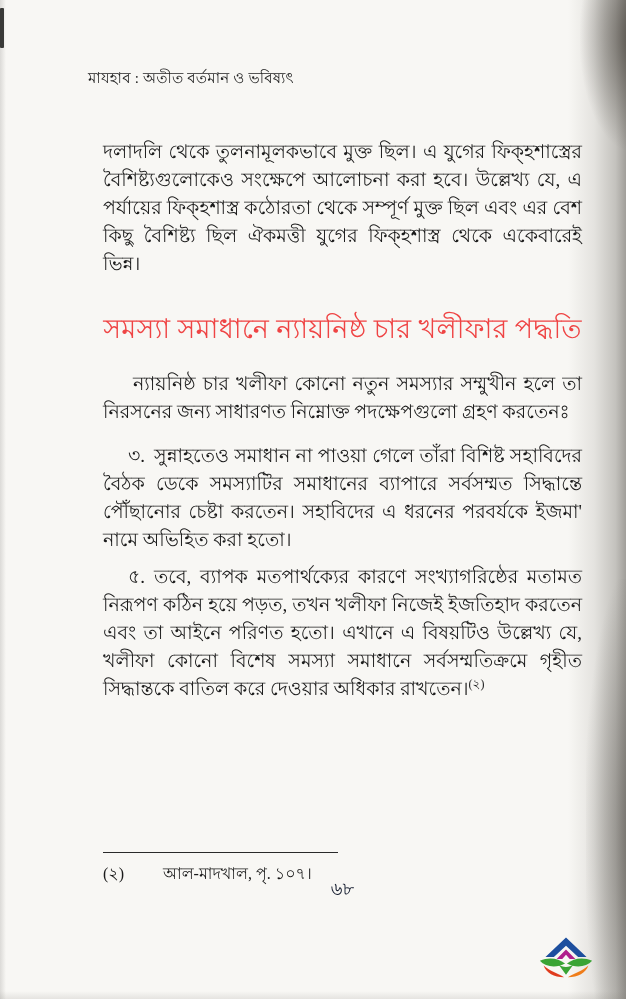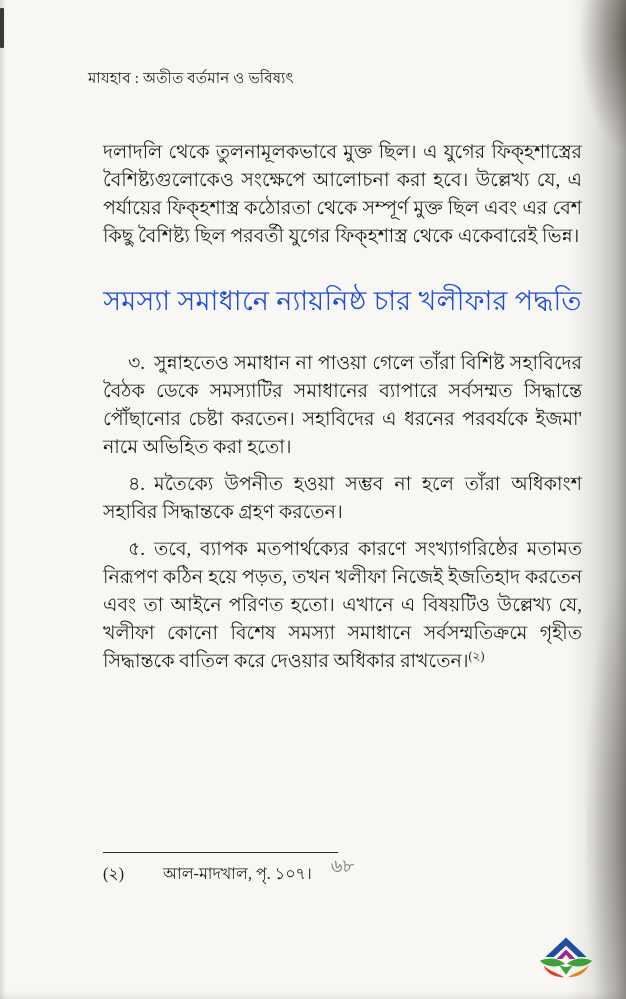--- a/index.html
+++ b/index.html
@@ -48,46 +48,46 @@
     font-size: 15px; letter-spacing: 0.2px; color: #222;
   }
 
   .content {
     position: absolute; left: 103px; top: 138px; width: 479px;
     font-size: 19px; line-height: 28px; text-align: justify;
   }
   .para1 { text-indent: 0; }
 
   .section-heading {
-    margin-top: 34px; margin-bottom: 31px;
+    margin-top: 34px; margin-bottom: 24px;
     font-size: 27px; line-height: 34px;
     text-align: center; letter-spacing: 0.3px;
-    font-weight: normal; color: #1d4ed8;
+    font-weight: normal; color: #ef4444;
     text-indent: 0;
   }
   .intro { text-indent: 30px; margin-bottom: 16px; }
 
   .item { text-indent: 25px; margin-bottom: 9px; }
   .item .num { margin-right: 9px; }
   .item sup { font-size: 12px; line-height: 0; vertical-align: super; }
 
   .footnote-block {
     position: absolute; left: 103px; top: 852px; width: 479px;
     font-size: 16px; line-height: 22px;
   }
   .footnote-rule {
     width: 235px; height: 0; border-top: 1.5px solid #2a2a2a;
     margin-bottom: 10px;
   }
   .footnote-line { display: flex; }
   .footnote-marker { width: 60px; flex: 0 0 auto; }
 
   .page-number {
-    position: absolute; left: 103px; top: 852px; width: 479px;
-    text-align: center; font-size: 18px; color: #737373;
+    position: absolute; left: 103px; top: 875px; width: 479px;
+    text-align: center; font-size: 18px; color: #0f172a;
   }
 
   .logo {
     position: absolute; left: 538px; top: 936px; width: 56px; height: 44px;
   }
   .logo svg { width: 100%; height: 100%; display: block; }
 </style>
 </head>
 <body>
 
@@ -97,30 +97,30 @@
   <div class="edge-left-strip"></div>
   <div class="edge-right-band"></div>
   <div class="edge-right-top"></div>
   <div class="edge-right-bottom"></div>
   <div class="edge-bottom-soft"></div>
 
   <div class="running-head">মাযহাব : অতীত বর্তমান ও ভবিষ্যৎ</div>
 
   <div class="content">
 
-    <p class="para1">দলাদলি থেকে তুলনামূলকভাবে মুক্ত ছিল। এ যুগের ফিক্‌হশাস্ত্রের বৈশিষ্ট্যগুলোকেও সংক্ষেপে আলোচনা করা হবে। উল্লেখ্য যে, এ পর্যায়ের ফিক্‌হশাস্ত্র কঠোরতা থেকে সম্পূর্ণ মুক্ত ছিল এবং এর বেশ কিছু বৈশিষ্ট্য ছিল পরবর্তী যুগের ফিক্‌হশাস্ত্র থেকে একেবারেই ভিন্ন।</p>
+    <p class="para1">দলাদলি থেকে তুলনামূলকভাবে মুক্ত ছিল। এ যুগের ফিক্‌হশাস্ত্রের বৈশিষ্ট্যগুলোকেও সংক্ষেপে আলোচনা করা হবে। উল্লেখ্য যে, এ পর্যায়ের ফিক্‌হশাস্ত্র কঠোরতা থেকে সম্পূর্ণ মুক্ত ছিল এবং এর বেশ কিছু বৈশিষ্ট্য ছিল ঐকমত্তী যুগের ফিক্‌হশাস্ত্র থেকে একেবারেই ভিন্ন।</p>
 
     <h2 class="section-heading">সমস্যা সমাধানে ন্যায়নিষ্ঠ চার খলীফার পদ্ধতি</h2>
 
+    <p class="intro">ন্যায়নিষ্ঠ চার খলীফা কোনো নতুন সমস্যার সম্মুখীন হলে তা নিরসনের জন্য সাধারণত নিম্নোক্ত পদক্ষেপগুলো গ্রহণ করতেনঃ</p>
 
 
 
     <p class="item"><span class="num">৩.</span><span>সুন্নাহতেও সমাধান না পাওয়া গেলে তাঁরা বিশিষ্ট সহাবিদের বৈঠক ডেকে সমস্যাটির সমাধানের ব্যাপারে সর্বসম্মত সিদ্ধান্তে পৌঁছানোর চেষ্টা করতেন। সহাবিদের এ ধরনের পরবর্যকে ইজমা' নামে অভিহিত করা হতো।</span></p>
 
-    <p class="item"><span class="num">৪.</span><span>মতৈক্যে উপনীত হওয়া সম্ভব না হলে তাঁরা অধিকাংশ সহাবির সিদ্ধান্তকে গ্রহণ করতেন।</span></p>
 
     <p class="item"><span class="num">৫.</span><span>তবে, ব্যাপক মতপার্থক্যের কারণে সংখ্যাগরিষ্ঠের মতামত নিরূপণ কঠিন হয়ে পড়ত, তখন খলীফা নিজেই ইজতিহাদ করতেন এবং তা আইনে পরিণত হতো। এখানে এ বিষয়টিও উল্লেখ্য যে, খলীফা কোনো বিশেষ সমস্যা সমাধানে সর্বসম্মতিক্রমে গৃহীত সিদ্ধান্তকে বাতিল করে দেওয়ার অধিকার রাখতেন।</span><sup>(২)</sup></p>
 
   </div>
 
   <div class="footnote-block">
     <div class="footnote-rule"></div>
     <div class="footnote-line">
       <span class="footnote-marker">(২)</span>
       <span>আল-মাদখাল, পৃ. ১০৭।</span>

